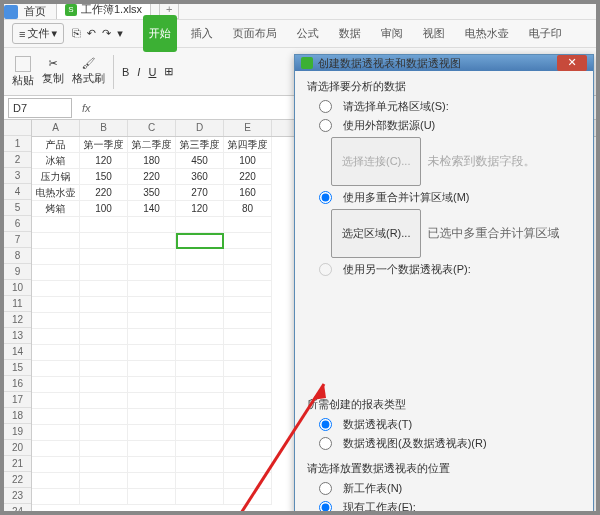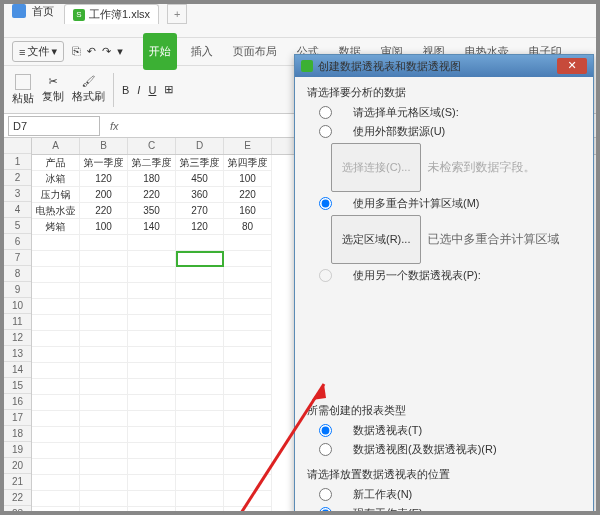--- a/index.html
+++ b/index.html
@@ -1,52 +1,52 @@
 <!DOCTYPE html>
 <html><head>
 <meta charset="utf-8">
 <style>
 *{box-sizing:border-box;margin:0;padding:0;font-family:"Microsoft YaHei",sans-serif;font-size:11px;color:#333}
 body{width:600px;height:515px;background:#fff;border:4px solid #888;overflow:hidden;position:relative}
-.titlebar{height:34px;background:#f7f7f7;display:flex;align-items:flex-start;padding:0 8px;border-bottom:1px solid #ddd}
+.titlebar{height:16px;background:#f7f7f7;display:flex;align-items:flex-end;padding:0 0;border-bottom:1px solid #ddd}
 .tb-ico{width:14px;height:14px;background:#4a90e2;border-radius:2px;margin-right:6px}
 .tb-tab{background:#fff;border:1px solid #ccc;border-bottom:none;padding:2px 8px;display:flex;align-items:center;gap:4px;border-radius:3px 3px 0 0}
 .ws-ico{width:12px;height:12px;background:#3cb034;color:#fff;display:flex;align-items:center;justify-content:center;font-size:8px;border-radius:2px}
 .tb-plus{width:20px;height:20px;border:1px solid #ccc;margin-left:8px;display:flex;align-items:center;justify-content:center;color:#888}
 .menubar{height:28px;background:#f7f7f7;display:flex;align-items:center;padding:0 8px;gap:2px;border-bottom:1px solid #ddd}
 .mb-file{border:1px solid #bbb;padding:2px 6px;border-radius:3px;display:flex;align-items:center;gap:2px}
 .qat{display:flex;gap:6px;margin-left:6px;color:#666}
 .qat span{cursor:pointer}
 .tabs{display:flex;gap:8px;margin-left:18px}
 .tab{padding:11px 6px;color:#555}
 .tab.active{background:#3cb034;color:#fff;border-radius:3px}
 .ribbon{height:48px;background:#f7f7f7;display:flex;align-items:center;padding:0 8px;gap:8px;border-bottom:1px solid #ccc}
 .rb-group{display:flex;flex-direction:column;align-items:center;gap:1px;font-size:10px;color:#555}
 .rb-ico{width:16px;height:16px;border:1px solid #bbb}
 .fbar{height:24px;display:flex;align-items:center;border-bottom:1px solid #ccc}
-.namebox{width:92px;height:20px;border:1px solid #bbb;margin:0 4px;padding:0 4px;display:flex;align-items:center}
+.namebox{width:64px;height:20px;border:1px solid #bbb;margin:0 4px;padding:0 4px;display:flex;align-items:center}
 .fx-lbl{margin:0 6px;font-style:italic;color:#666}
 .sheet{display:flex;height:420px;overflow:hidden}
 .rowh{width:28px;background:#f3f3f3;border-right:1px solid #ccc}
 .rowh div{height:16px;border-bottom:1px solid #ddd;text-align:center;font-size:10px;color:#666;line-height:16px}
 .grid{flex:1;overflow:hidden}
 .ch{display:flex;background:#f3f3f3;border-bottom:1px solid #ccc}
 .ch div{width:48px;height:16px;border-right:1px solid #ddd;text-align:center;font-size:10px;color:#666;line-height:16px}
 .rows .r{display:flex}
 .r div{width:48px;height:16px;border-right:1px solid #eee;border-bottom:1px solid #eee;text-align:center;font-size:10px;line-height:15px;overflow:hidden}
 .sel{border:2px solid #3cb034!important}
 
 .dlg{position:absolute;left:290px;top:50px;width:300px;height:460px;background:#f4f4f4;border:1px solid #5b8bb5;box-shadow:0 2px 8px rgba(0,0,0,.3)}
-.dlg-t{height:22px;background:linear-gradient(#6fa3d4,#4a7db5);color:#fff;display:flex;align-items:center;padding:0 6px;font-size:11px}
+.dlg-t{height:16px;background:linear-gradient(#6fa3d4,#4a7db5);color:#fff;display:flex;align-items:center;padding:0 6px;font-size:11px}
 .dlg-t .x{margin-left:auto;width:30px;height:16px;background:#c74a3b;color:#fff;text-align:center;border-radius:2px;line-height:15px}
 .dlg-t .ico{width:12px;height:12px;background:#3cb034;margin-right:5px;border-radius:2px}
 .dlg-b{padding:8px 12px;font-size:11px;color:#444}
 .sec{margin-bottom:10px}
 .sec-t{margin-bottom:5px}
-.opt{display:flex;align-items:center;gap:21px;margin:4px 0 4px 12px}
+.opt{display:flex;align-items:center;gap:11px;margin:4px 0 4px 12px}
 .opt.dis{color:#aaa}
 .rng{display:flex;align-items:center;gap:6px;margin-left:24px}
 .rng button{padding:16px 10px;border:1px solid #999;background:#efefef;border-radius:2px}
 .note{color:#aaa;font-size:12px}
 .inp{width:200px;height:18px;border:1px solid #aaa;background:#fff;padding:0 4px;margin-left:24px;display:flex;align-items:center}
 .inp .pick{margin-left:auto;width:14px;height:14px;border:1px solid #888;display:flex;align-items:center;justify-content:center;font-size:9px}
 
 .arrow{position:absolute;left:230px;top:360px;width:180px;height:160px;pointer-events:none}
 
 .redge{position:absolute;right:0;top:50px;width:40px;height:40px;background:#f7f7f7;border-left:1px solid #ddd;font-size:10px;color:#666;display:flex;align-items:center;justify-content:center}
@@ -175,21 +175,21 @@
         </div>
       <div class="r">
           <div>冰箱</div>
           <div>120</div>
           <div>180</div>
           <div>450</div>
           <div>100</div>
         </div>
       <div class="r">
           <div>压力锅</div>
-          <div>200</div>
+          <div>150</div>
           <div>220</div>
           <div>360</div>
           <div>220</div>
         </div>
       <div class="r">
           <div>电热水壶</div>
           <div>220</div>
           <div>350</div>
           <div>270</div>
           <div>160</div>

